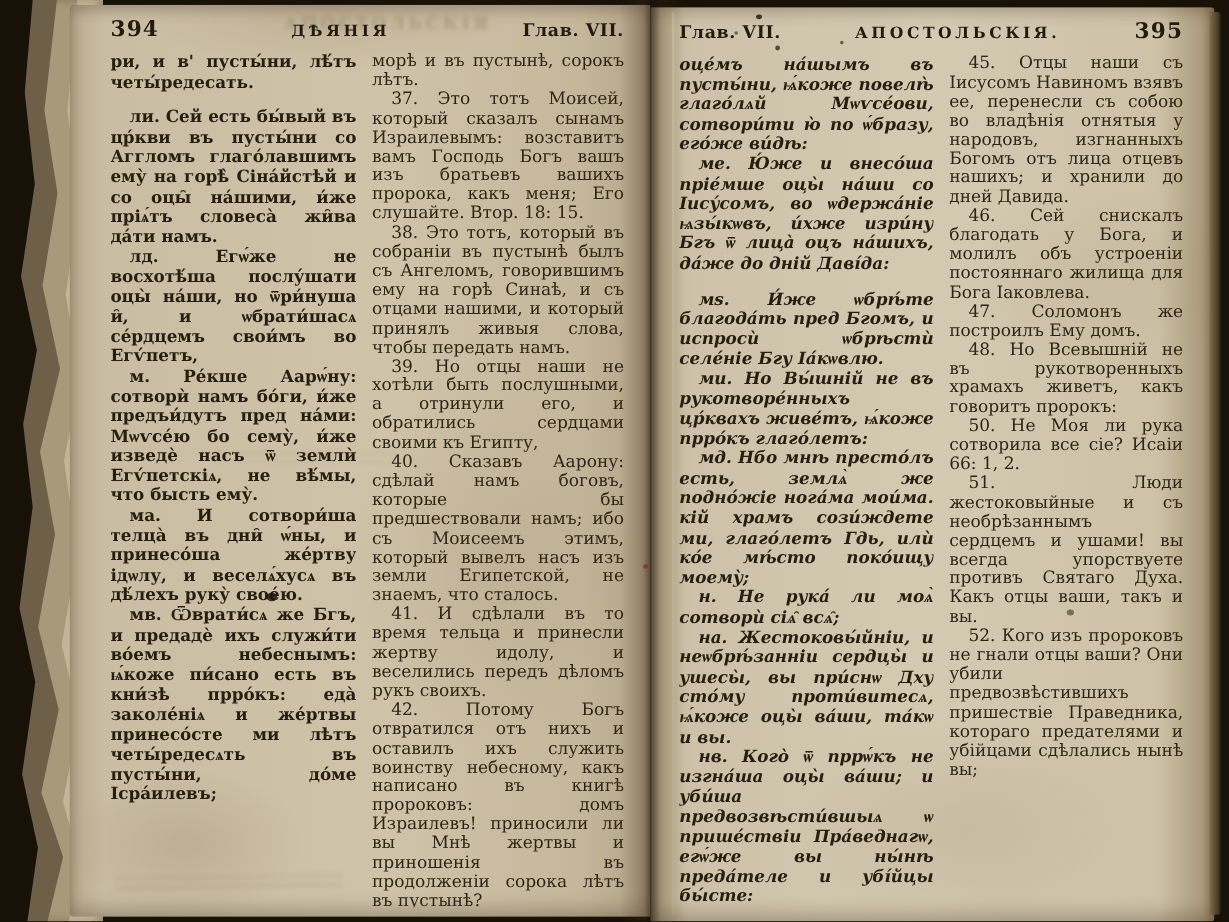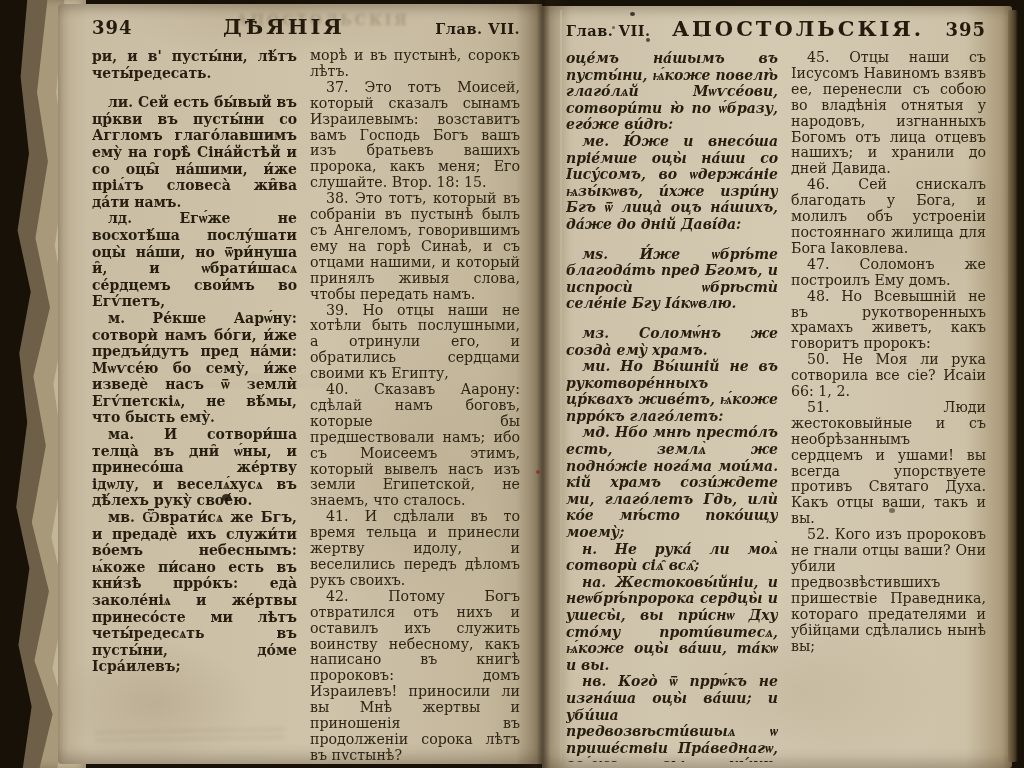--- a/index.html
+++ b/index.html
@@ -47,21 +47,21 @@
     background:linear-gradient(90deg,#7e6c4e,#4a3c26 70%,#171108);border-radius:0 3px 3px 0;}
 
   .gutter{position:absolute;left:516px;top:0;width:54px;height:768px;pointer-events:none;
     background:linear-gradient(90deg,transparent 0,rgba(62,46,24,.30) 38%,rgba(28,18,7,.55) 50%,rgba(62,46,24,.22) 64%,transparent 100%);}
 
   
   .page-inner{position:absolute;inset:0;padding:10px 22px 0 34px;box-sizing:border-box;}
   .page-right .page-inner{padding:10px 26px 0 24px;}
   .page-header{display:flex;justify-content:space-between;align-items:baseline;
     font-size:15px;font-weight:bold;letter-spacing:.5px;color:#241b0d;margin-bottom:9px;}
-  .running-title{letter-spacing:3px;font-size:21px;}
+  .running-title{letter-spacing:3px;font-size:13px;}
   .page-number{font-size:18px;letter-spacing:1px;}
   .chapter-label{font-size:14.5px;}
 
   .cols{display:flex;gap:13px;height:712px;overflow:hidden;}
   .col{overflow:hidden;}
   .col-slavonic{flex:0 0 205px;font-weight:bold;font-size:14px;line-height:16.6px;color:#271e0f;}
   .col-russian{flex:1;font-size:14.2px;line-height:15.9px;color:#2e2515;}
   .page-right .col-slavonic{flex:0 0 212px;font-style:italic;}
 
   .para{margin:0;text-indent:16px;text-align:justify;}
@@ -133,25 +133,24 @@
       <div class="page-header">
         <span class="chapter-label">Глав. VII.</span>
         <span class="running-title">АПОСТОЛЬСКІЯ.</span>
         <span class="page-number">395</span>
       </div>
       <div class="cols">
         <div class="col col-slavonic">
             <p class="para cont">оце́мъ на́шымъ въ пусты́ни, ѩ́коже повелѣ̀ глаго́лѧй Мѡѵсе́ови, сотвори́ти ю̀ по ѡ́бразу, его́же ви́дѣ:</p>
             <p class="para verse">ме. Ю́же и внесо́ша пріе́мше оцы̀ на́ши со Іису́сомъ, во ѡдержа́ніе ѩзы́кѡвъ, и́хже изри́ну Бгъ ѿ лица̀ оцъ на́шихъ, да́же до дній Даві́да:</p>
             <p class="para verse gap">мѕ. И́же ѡбрѣ́те благода́ть пред Бгомъ, и испросѝ ѡбрѣстѝ селе́ніе Бгу Іа́кѡвлю.</p>
-            <p class="para verse gap">мз. Соломѡ́нъ же созда̀ ему̀ храмъ.</p>
             <p class="para verse">ми. Но Вы́шній не въ рукотворе́нныхъ цр́квахъ живе́тъ, ѩ́коже прро́къ глаго́летъ:</p>
             <p class="para verse">мд. Нбо мнѣ престо́лъ есть, землѧ̀ же подно́жіе нога́ма мои́ма. кій храмъ сози́ждете ми, глаго́летъ Гдь, илѝ ко́е мѣ́сто поко́ищу моему̀;</p>
             <p class="para verse">н. Не рука́ ли моѧ̀ сотворѝ сіѧ̑ всѧ̑;</p>
-            <p class="para verse">на. Жестоковы́йніи, и неѡбрѣ́пророка сердцы̀ и ушесы̀, вы при́снѡ Дху сто́му проти́витесѧ, ѩ́коже оцы̀ ва́ши, та́кѡ и вы.</p>
+            <p class="para verse">на. Жестоковы́йніи, и неѡбрѣ́занніи сердцы̀ и ушесы̀, вы при́снѡ Дху сто́му проти́витесѧ, ѩ́коже оцы̀ ва́ши, та́кѡ и вы.</p>
             <p class="para verse">нв. Кого̀ ѿ пррѡ́къ не изгна́ша оцы̀ ва́ши; и уби́ша предвозвѣсти́вшыѧ ѡ прише́ствіи Пра́веднагѡ, егѡ́же вы ны́нѣ преда́теле и убі́йцы бы́сте:</p>
           </div>
         <div class="col col-russian">
             <p class="para verse">45. Отцы наши съ Іисусомъ Навиномъ взявъ ее, перенесли съ собою во владѣнія отнятыя у народовъ, изгнанныхъ Богомъ отъ лица отцевъ нашихъ; и хранили до дней Давида.</p>
             <p class="para verse">46. Сей снискалъ благодать у Бога, и молилъ объ устроеніи постояннаго жилища для Бога Іаковлева.</p>
             <p class="para verse">47. Соломонъ же построилъ Ему домъ.</p>
             <p class="para verse">48. Но Всевышній не въ рукотворенныхъ храмахъ живетъ, какъ говоритъ пророкъ:</p>
             <p class="para verse">50. Не Моя ли рука сотворила все сіе? Исаіи 66: 1, 2.</p>
             <p class="para verse">51. Люди жестоковыйные и съ необрѣзаннымъ сердцемъ и ушами! вы всегда упорствуете противъ Святаго Духа. Какъ отцы ваши, такъ и вы.</p>
             <p class="para verse">52. Кого изъ пророковъ не гнали отцы ваши? Они убили предвозвѣстившихъ пришествіе Праведника, котораго предателями и убійцами сдѣлались нынѣ вы;</p>

